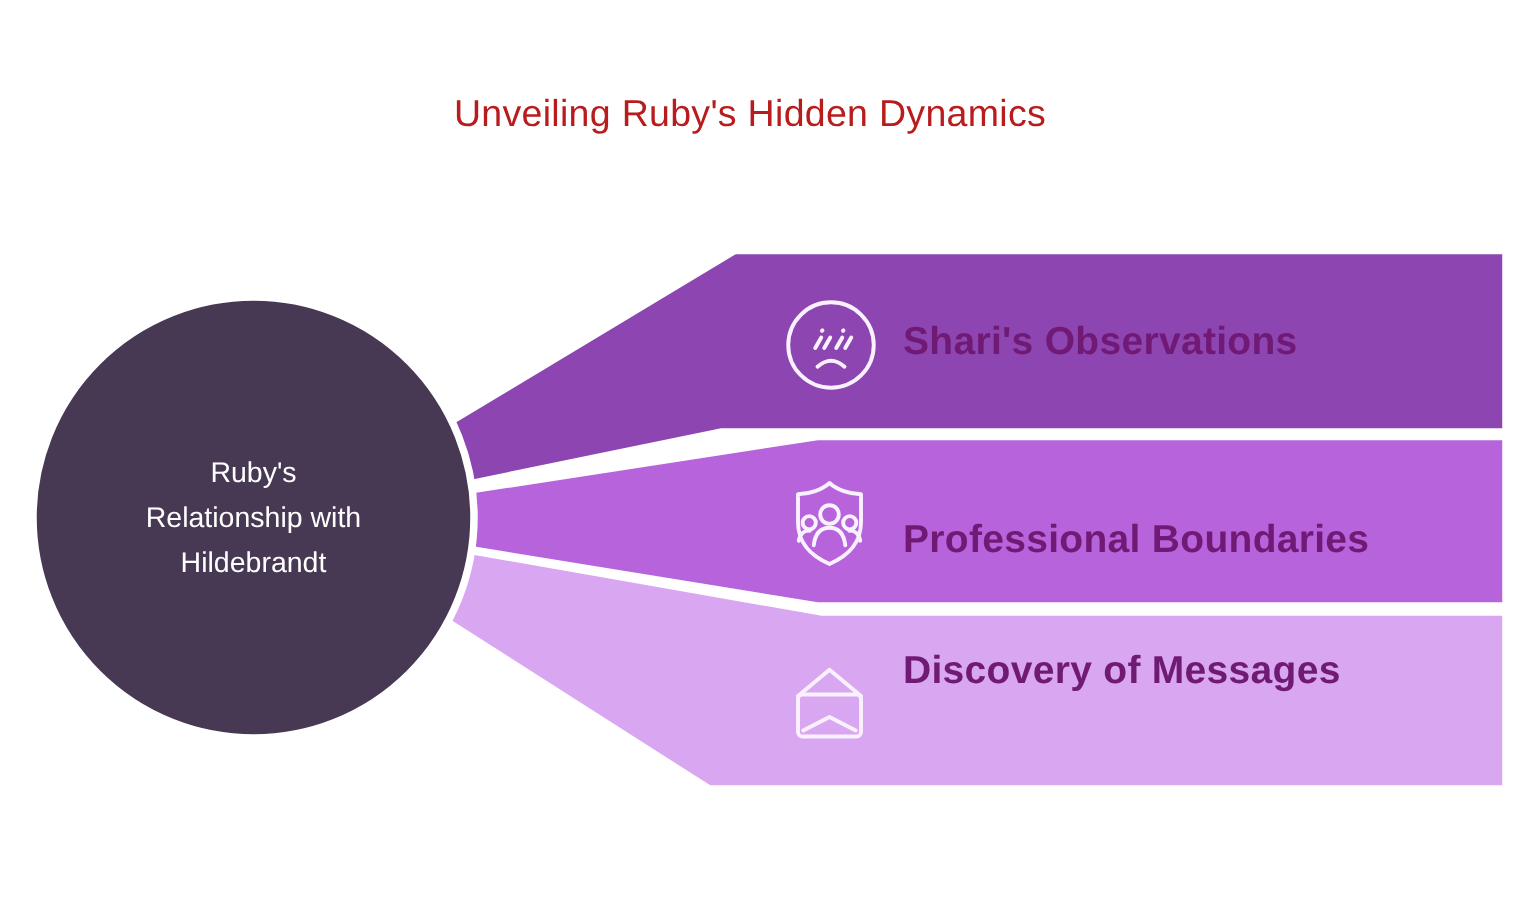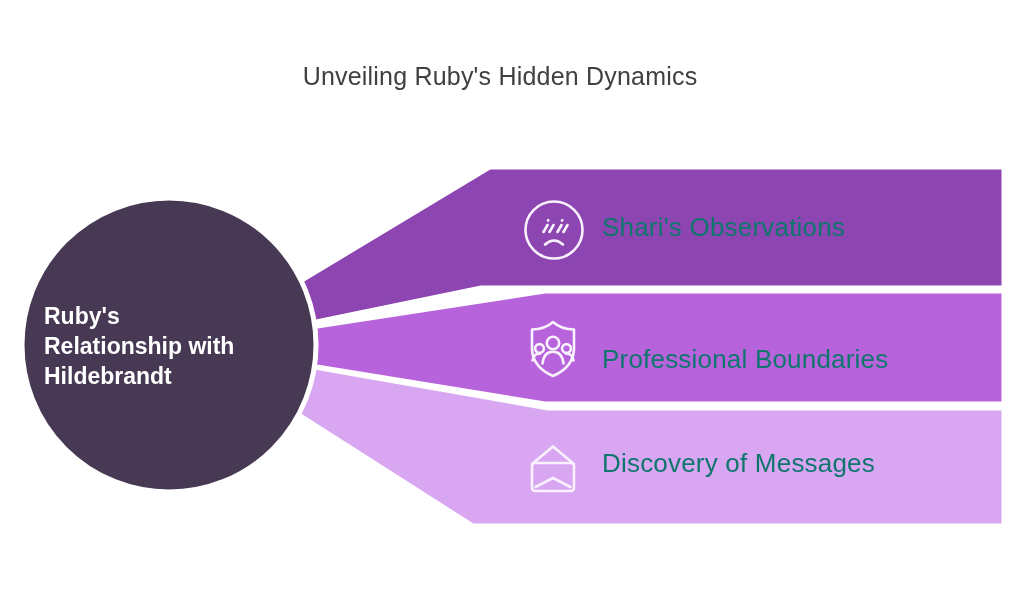--- a/index.html
+++ b/index.html
@@ -12,52 +12,53 @@
     font-family: "Liberation Sans", sans-serif;
   }
   .title {
     position: absolute;
     top: 62px;
     left: 0;
     width: 1000px;
     text-align: center;
     font-size: 25px;
     font-weight: 400;
-    color: #404040;
+    color: #b91c1c;
     letter-spacing: 0.2px;
   }
   .diagram-svg {
     position: absolute;
     top: 0;
     left: 0;
   }
   .center-label {
     position: absolute;
     left: 44px;
     top: 301px;
     width: 250px;
-    font-size: 23px;
-    font-weight: 700;
+    text-align: center;
+    font-size: 19px;
+    font-weight: 400;
     line-height: 30px;
     color: #ffffff;
     white-space: pre-line;
   }
   .branch-label {
     position: absolute;
     left: 602px;
     display: flex;
     align-items: center;
     font-size: 26px;
-    font-weight: 400;
-    color: #0f766e;
+    font-weight: 700;
+    color: #701a75;
     letter-spacing: 0.2px;
   }
   .branch-label.b1 { top: 168px; height: 119px; }
   .branch-label.b2 { top: 304px; height: 111px; }
-  .branch-label.b3 { top: 405px; height: 116px; }
+  .branch-label.b3 { top: 388px; height: 116px; }
 </style>
 </head>
 <body>
 
 <div class="stage">
 
   <div class="title">Unveiling Ruby's Hidden Dynamics</div>
 
   <svg class="diagram-svg" width="1024" height="614" viewBox="0 0 1024 614">
 

